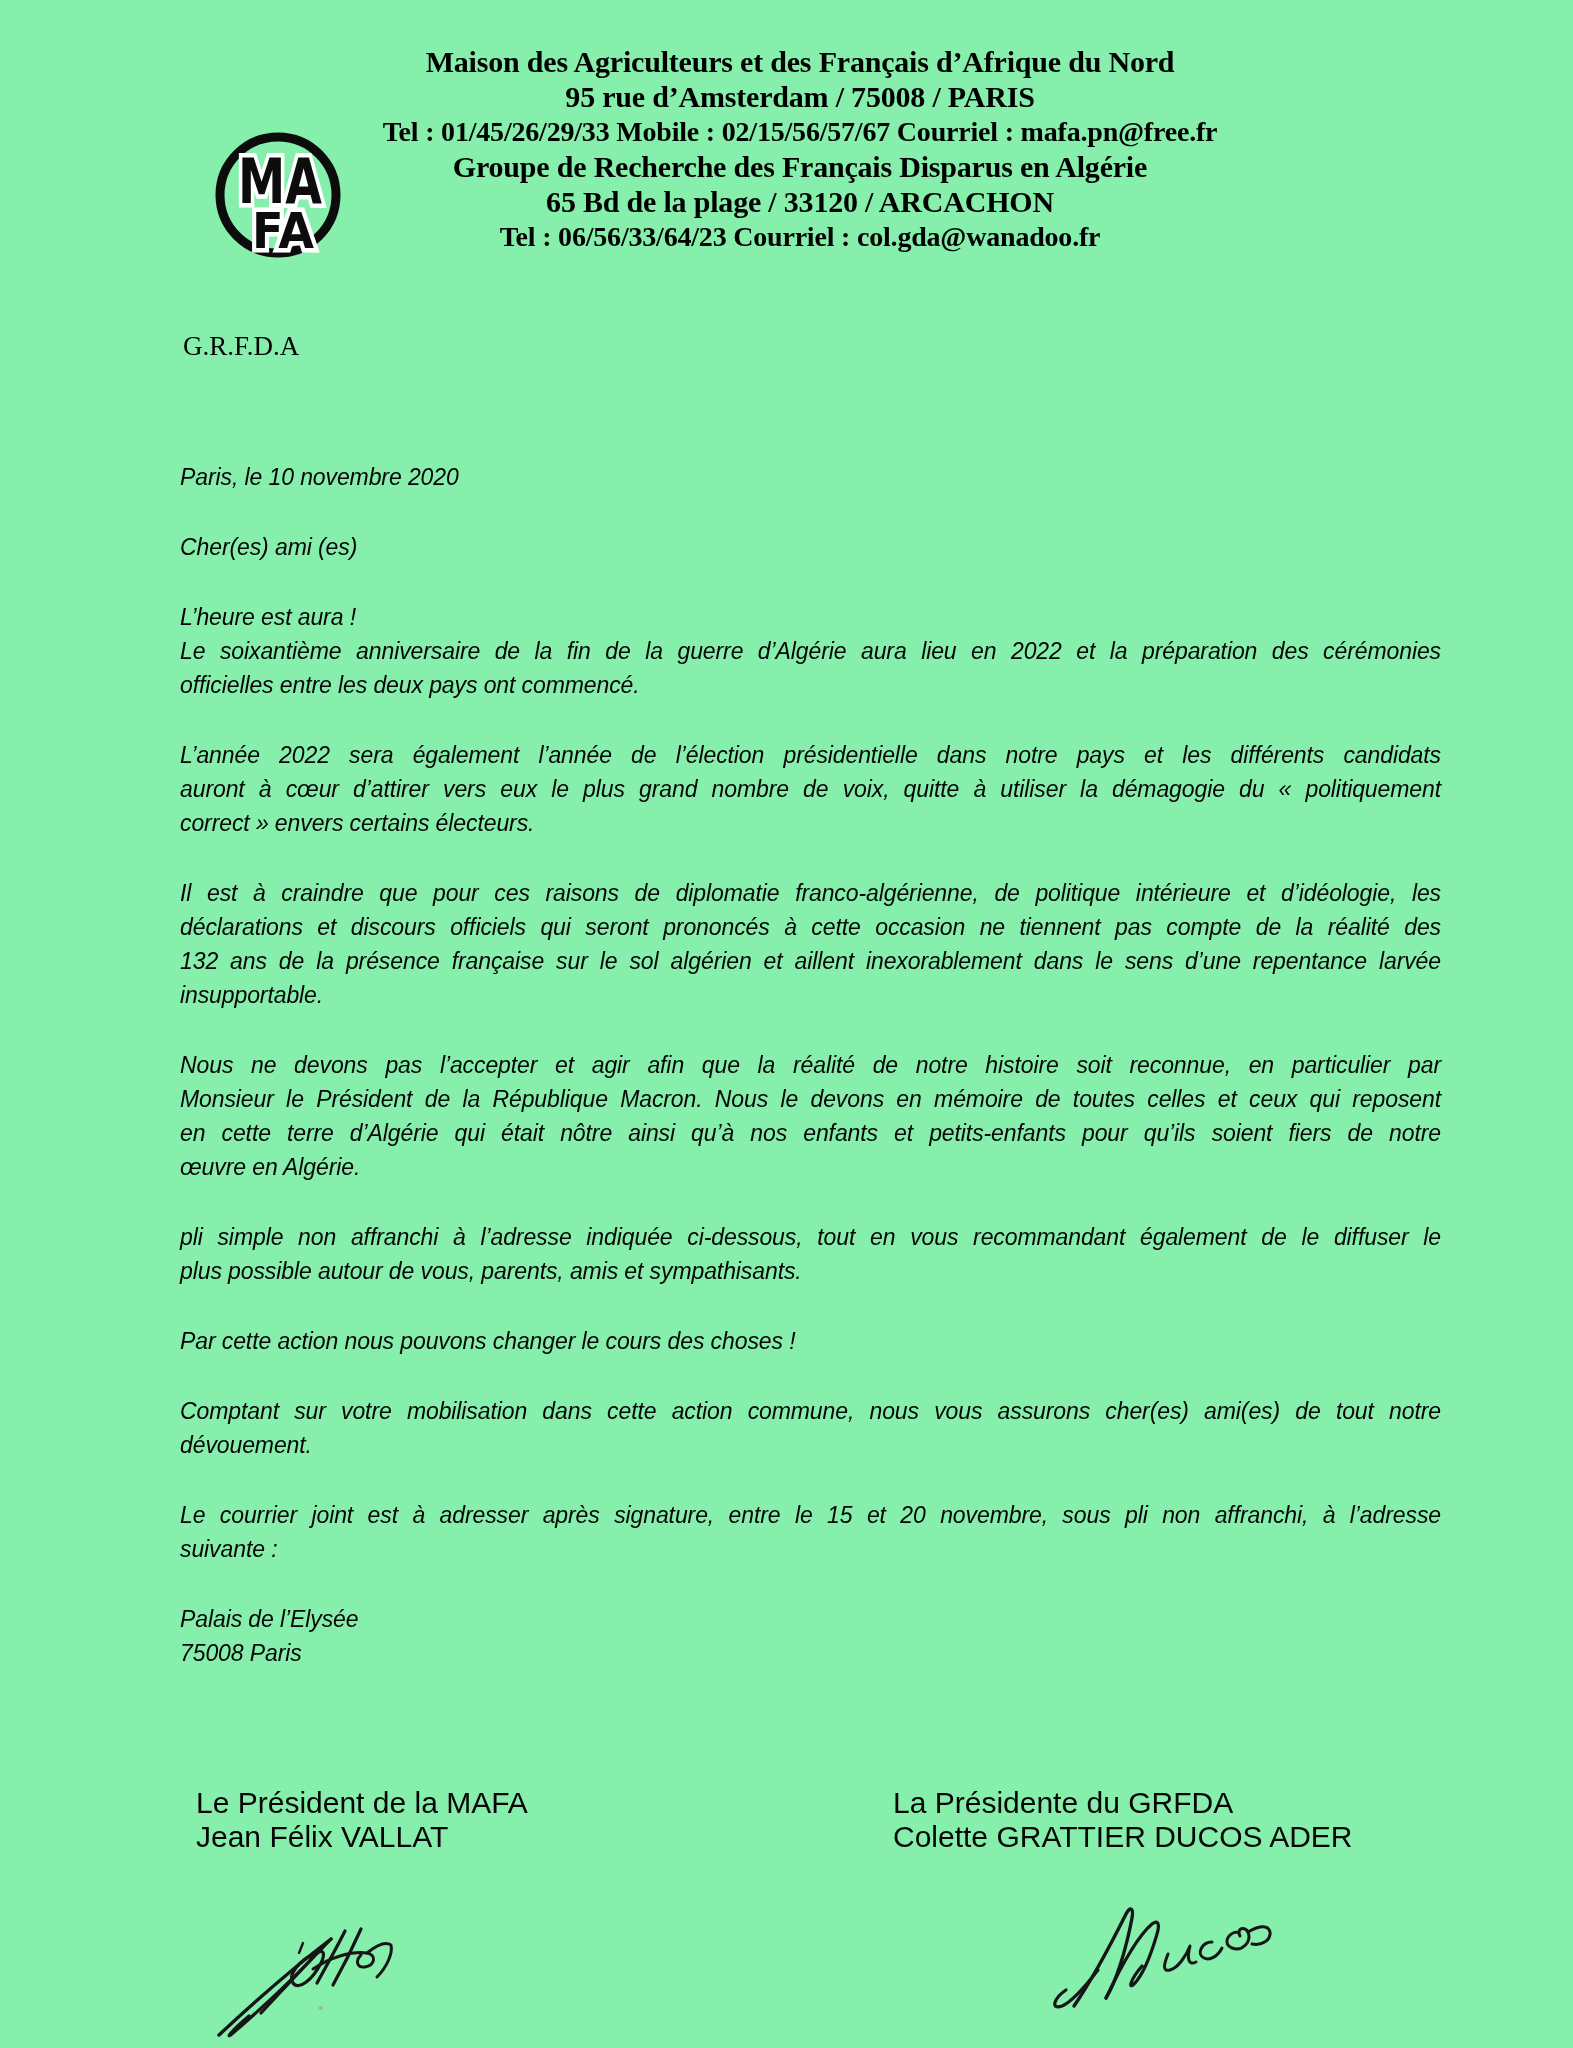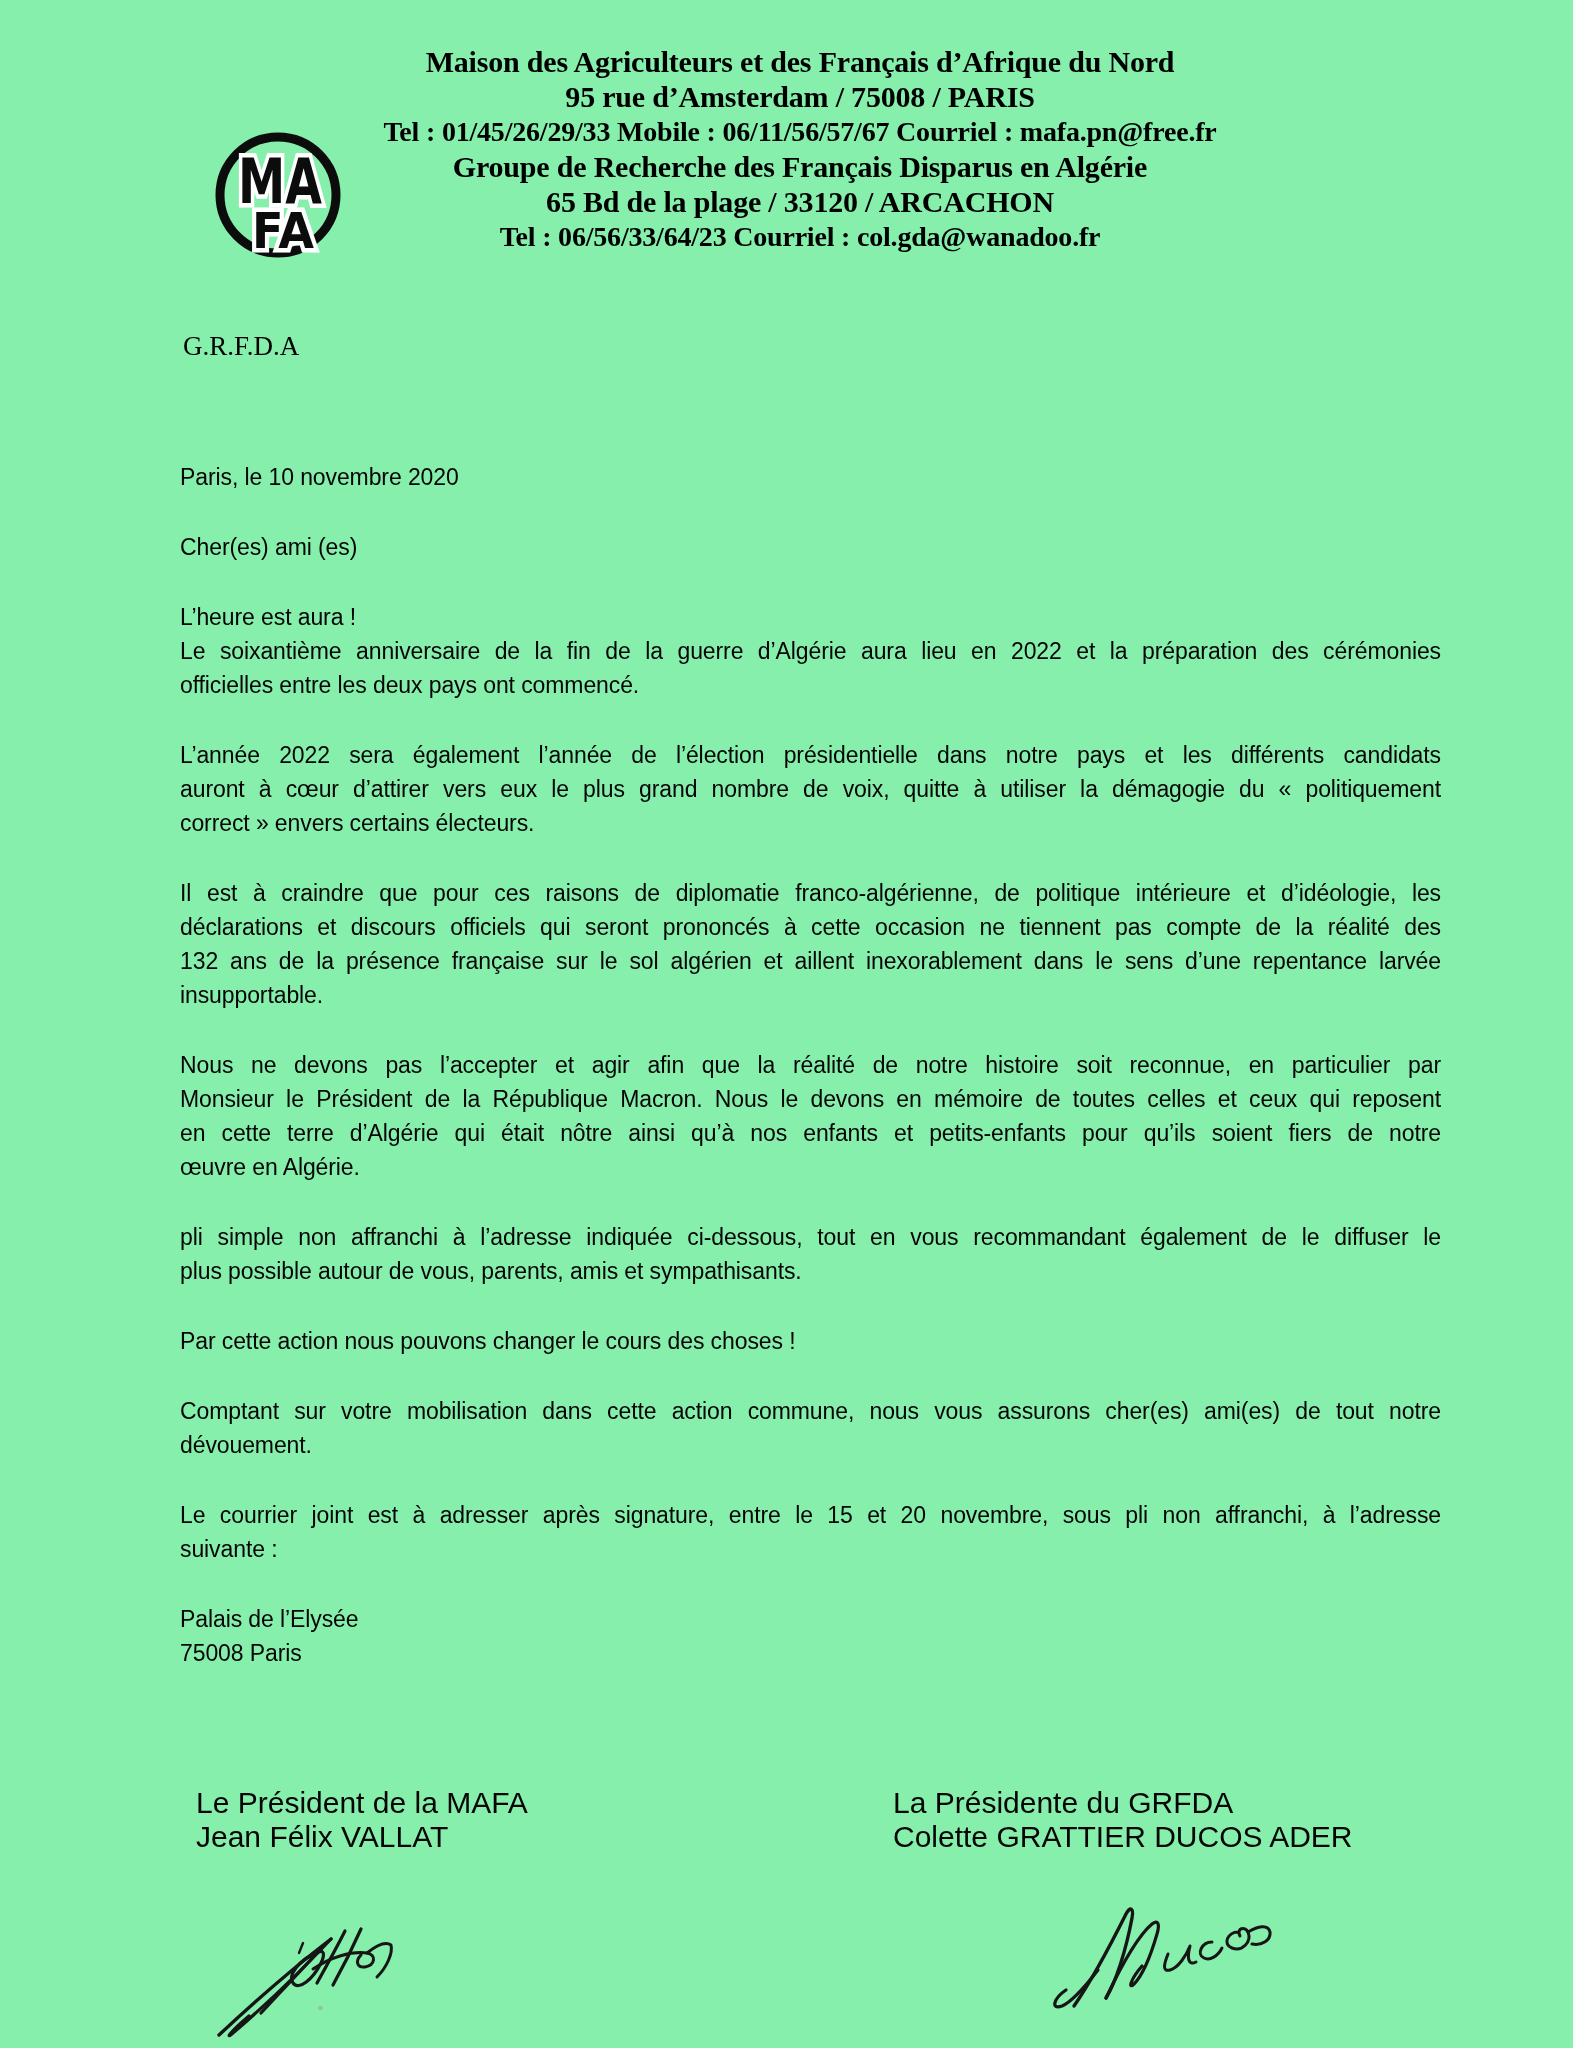--- a/index.html
+++ b/index.html
@@ -31,21 +31,21 @@
     font-size:27px;color:#000;
   }
   
   .body-block{
     position:absolute;left:180px;top:460px;width:1261px;
     font-size:23px;line-height:34px;letter-spacing:-0.1px;
     color:#050505;
   }
   .para{margin:0 0 36px 0;}
   .para:last-child{margin-bottom:0;}
-  .ln{text-align:left;}
+  .ln{text-align:left;font-style:italic;}
   .ln.j{text-align:justify;text-align-last:justify;text-justify:inter-word;}
   
   .signoff{
     position:absolute;left:196px;top:1786px;width:1261px;height:80px;
     font-size:30px;line-height:34px;color:#050505;
   }
   .signoff-col{position:absolute;top:0;}
   .signoff-col.left{left:0;}
   .signoff-col.right{left:697px;}
   
@@ -59,21 +59,21 @@
   }
 </style>
 </head>
 <body>
 
 <div class="page">
 
   <div class="org-header" id="org-header">
       <div class="org-line lg">Maison des Agriculteurs et des Français d’Afrique du Nord</div>
       <div class="org-line lg">95 rue d’Amsterdam / 75008 / PARIS</div>
-      <div class="org-line md">Tel : 01/45/26/29/33 Mobile : 06/11/56/57/67 Courriel : mafa.pn@free.fr</div>
+      <div class="org-line md">Tel : 01/45/26/29/33 Mobile : 02/15/56/57/67 Courriel : mafa.pn@free.fr</div>
       <div class="org-line lg">Groupe de Recherche des Français Disparus en Algérie</div>
       <div class="org-line lg">65 Bd de la plage / 33120 / ARCACHON</div>
       <div class="org-line md">Tel : 06/56/33/64/23 Courriel : col.gda@wanadoo.fr</div>
     </div>
 
   <div class="logo-wrap">
     <svg width="140" height="140" viewBox="0 0 140 140">
       <circle cx="70" cy="71" r="58" fill="none" stroke="#0c0c0c" stroke-width="9"></circle>
       <g font-family="'DejaVu Sans',sans-serif" font-weight="bold">
         <text x="30" y="79" font-size="62" textLength="84" lengthAdjust="spacingAndGlyphs" fill="#fff" stroke="#fff" stroke-width="9">MA</text>

